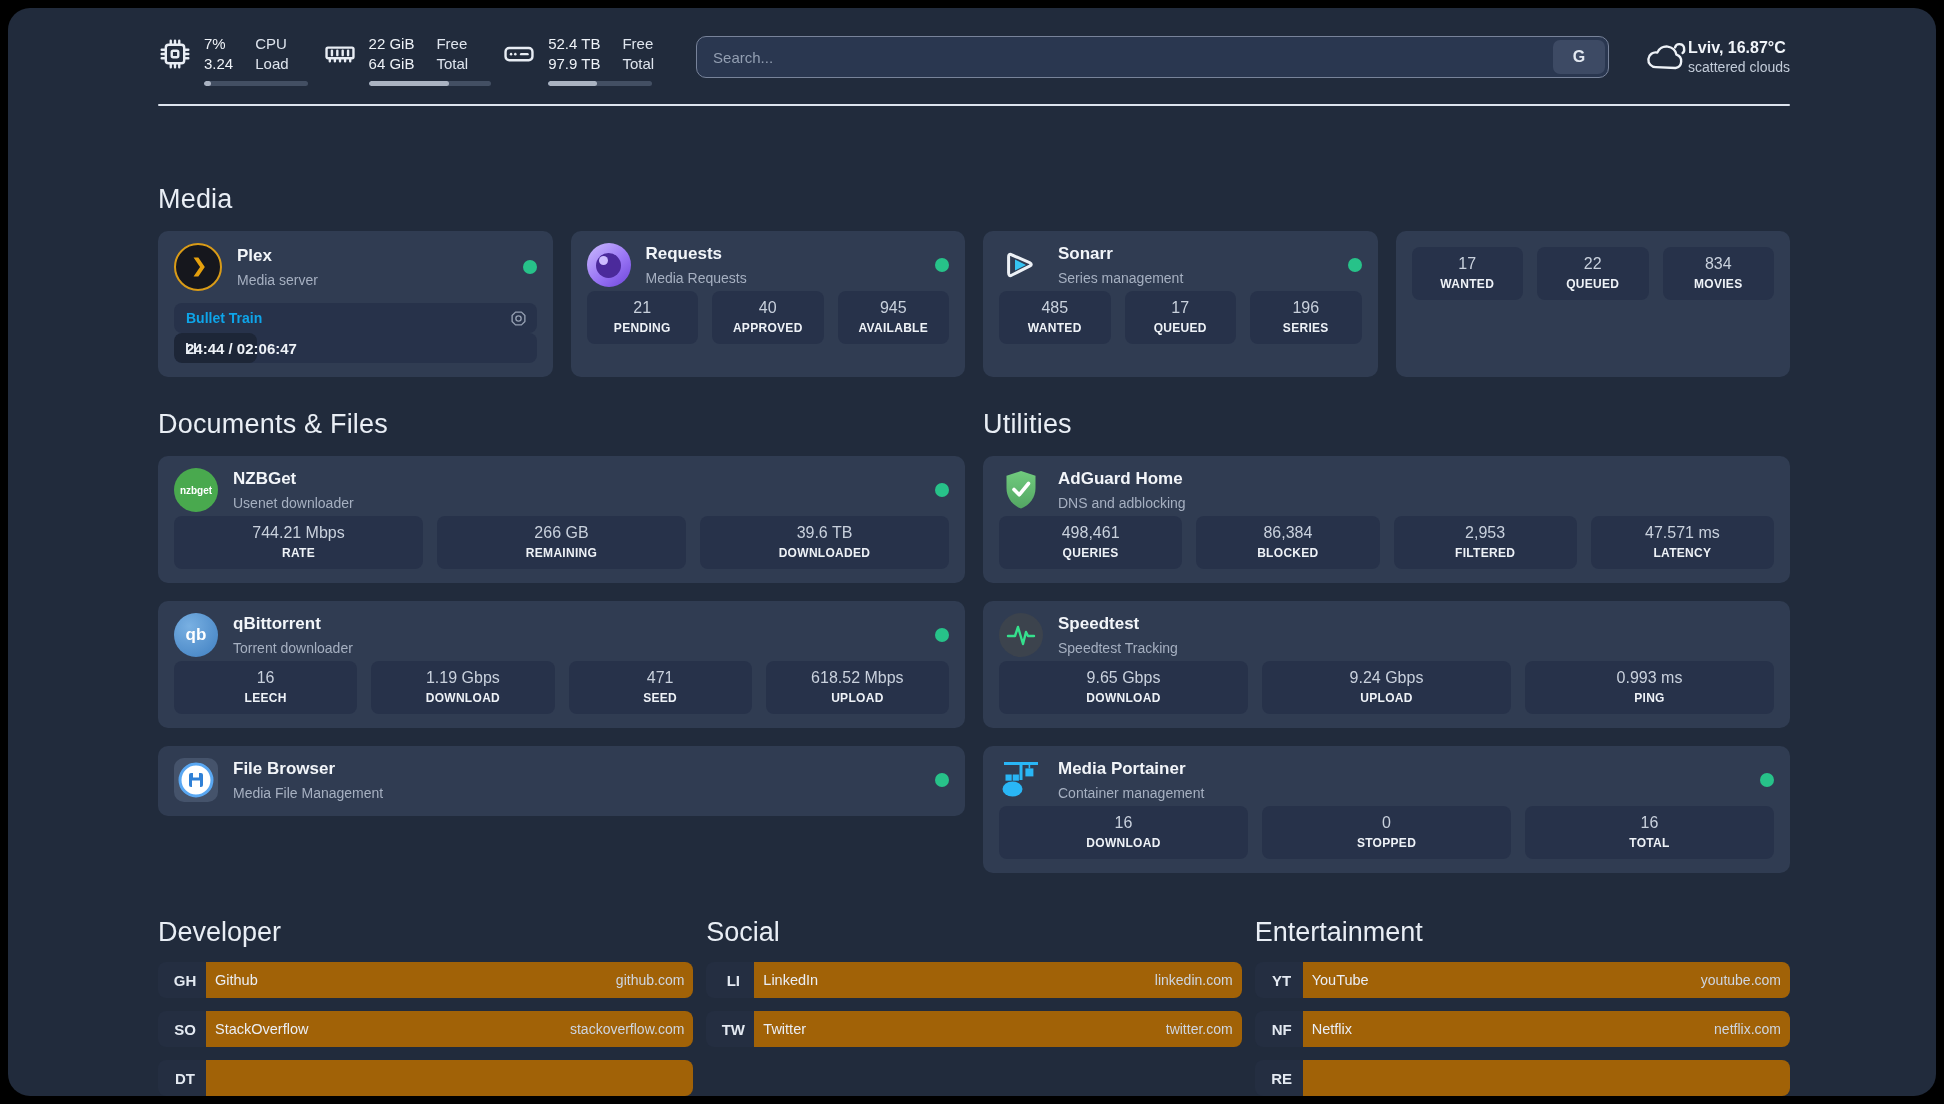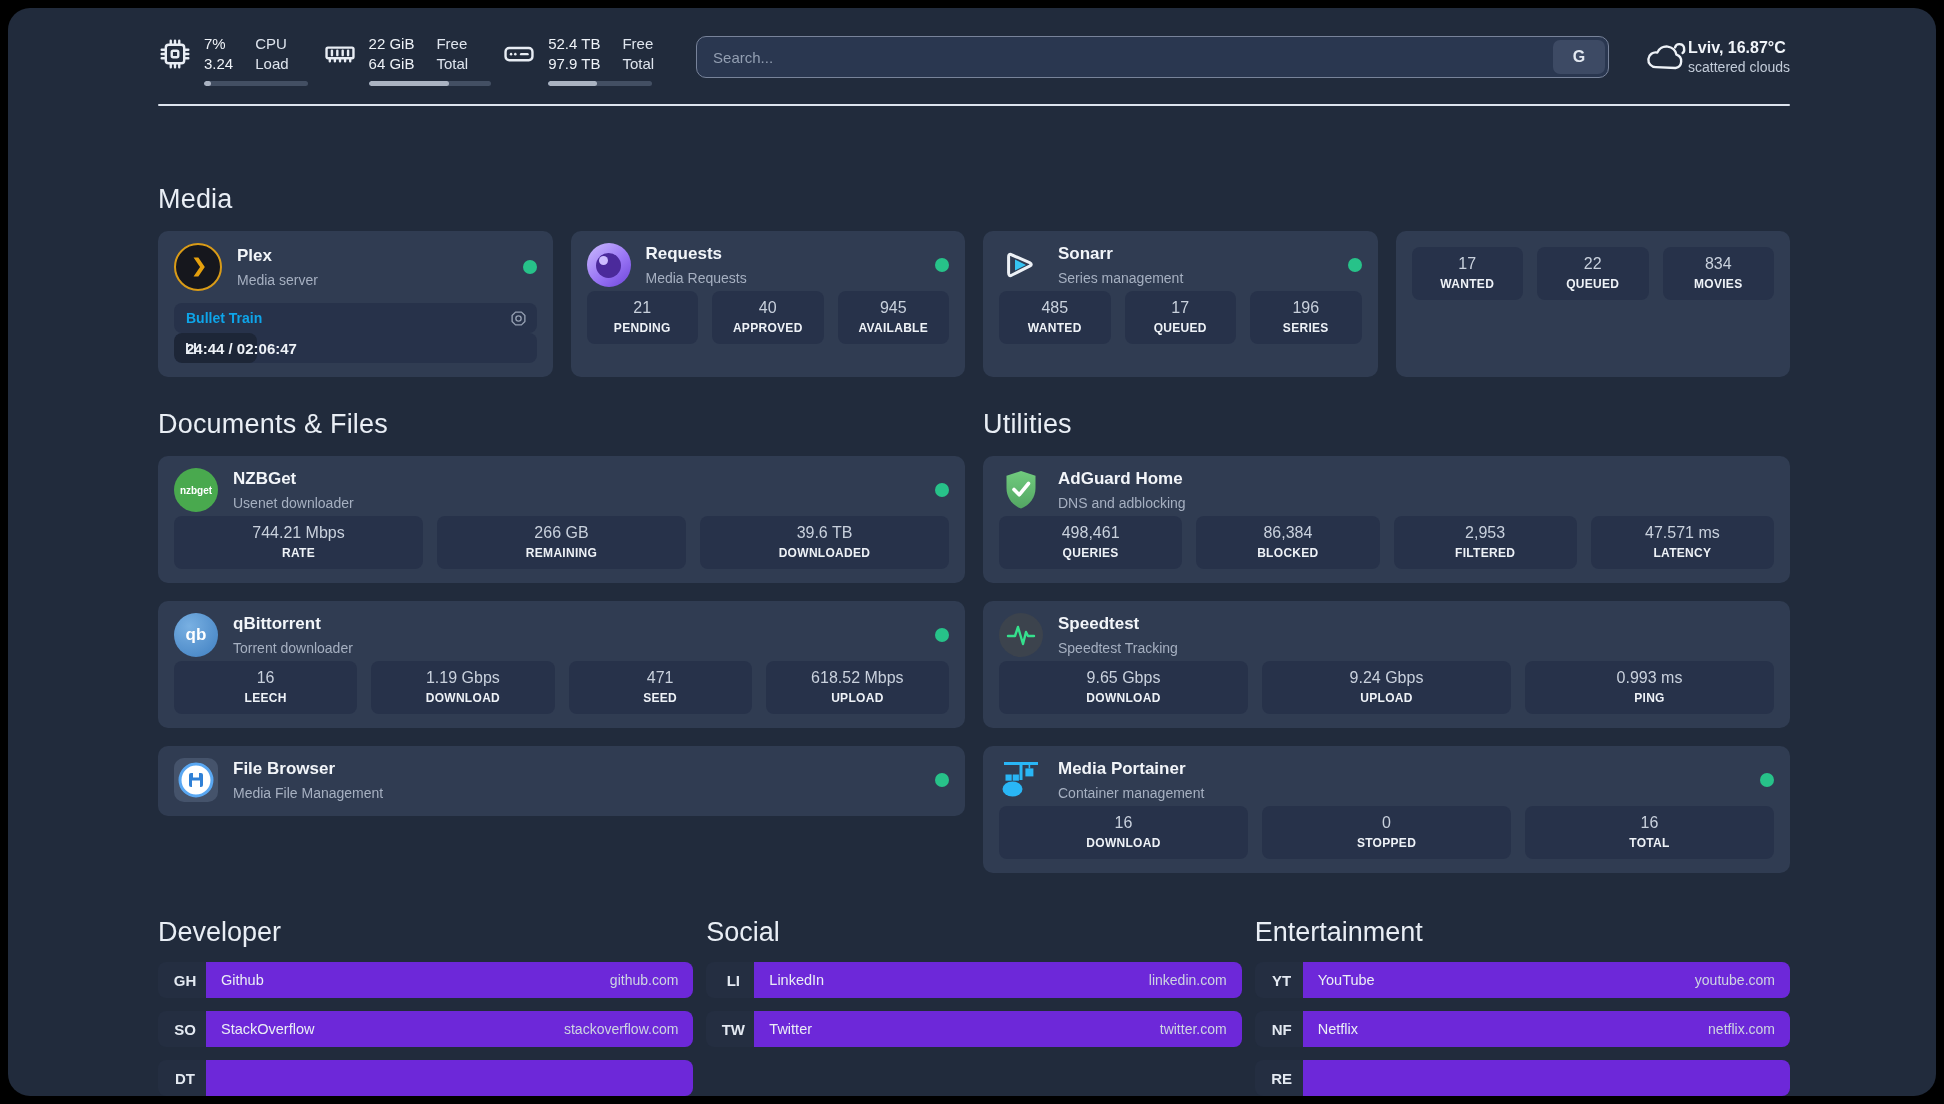--- a/index.html
+++ b/index.html
@@ -65,21 +65,21 @@
   .qbbg{background:radial-gradient(circle at 35% 30%,#79b0e2,#3f7fc1);}
   .qbtxt{color:#fff;font-size:17px;font-weight:600;}
   .spdbg{background:#3c434d;}
   .fbbg{background:#45536b;}
 
   
   .grid3{display:grid;grid-template-columns:1fr 1fr 1fr;gap:13px;margin-top:44px;}
   h2.sect{font-size:27px;font-weight:500;color:#e9eef5;margin:0 0 14px 0;}
   .bm-row{display:flex;height:36px;margin-bottom:13px;cursor:pointer;}
   .bm-abbr{width:54px;background:#242e41;border-radius:8px;display:flex;align-items:center;justify-content:center;color:#e3e9f1;font-weight:700;font-size:15px;flex:0 0 54px;}
-  .bm-bar{flex:1;background:#6d28d9;border-radius:0 8px 8px 0;margin-left:-6px;display:flex;align-items:center;justify-content:space-between;padding:0 15px;}
+  .bm-bar{flex:1;background:#a16207;border-radius:0 8px 8px 0;margin-left:-6px;display:flex;align-items:center;justify-content:space-between;padding:0 9px;}
   .bm-name{color:#eaeef5;font-size:14.5px;}
   .bm-url{color:#cdd5e1;font-size:14px;}
 </style>
 </head>
 <body>
 
 <div class="screen">
 <div class="content">
 
   <div class="topbar">

